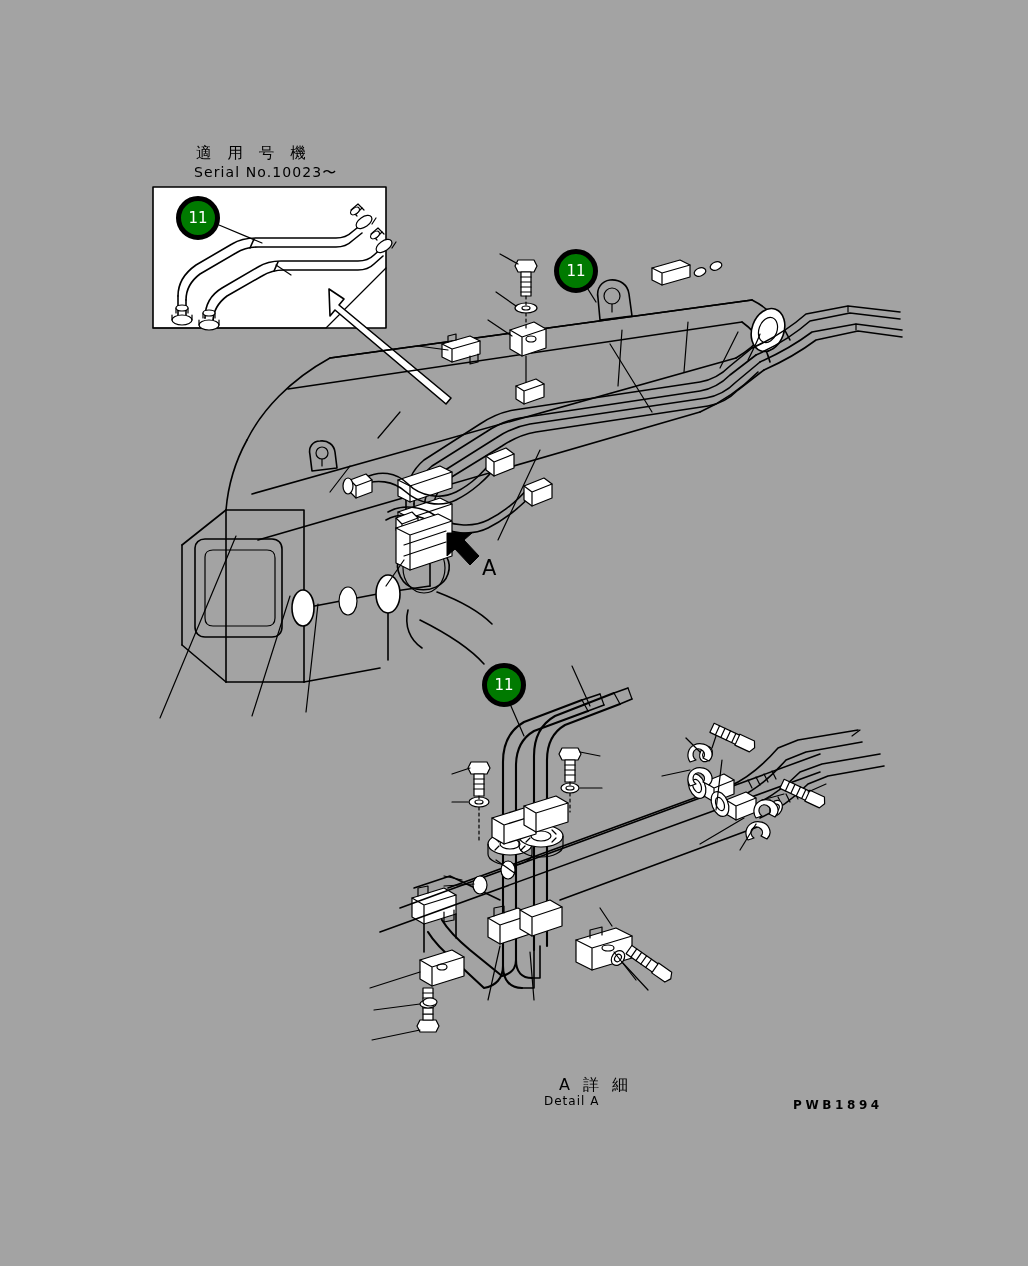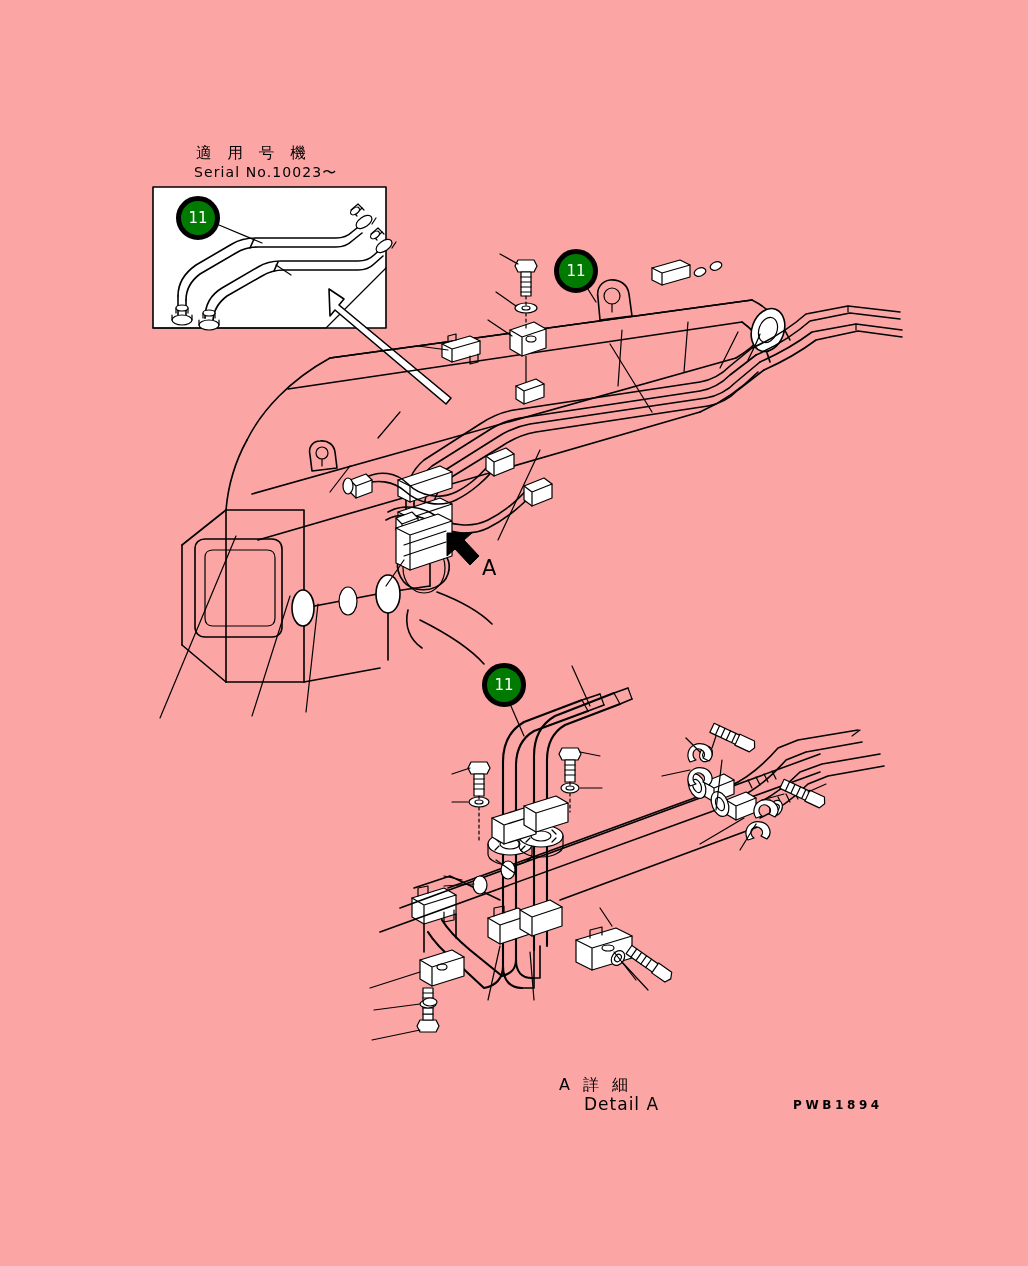--- a/index.html
+++ b/index.html
@@ -13,21 +13,21 @@
     height: 1266px;
     position: relative;
     font-family: "DejaVu Sans", sans-serif;
     overflow: hidden;
   }
   #sheet {
     position: absolute;
     left: 0; top: 0;
     width: 1028px;
     height: 1266px;
-    background: #fca5a5;
+    background: #a3a3a3;
   }
   svg.layer {
     position: absolute;
     left: 0; top: 0;
     width: 1028px;
     height: 1266px;
   }
   .ln  { fill: none; stroke: #000000; stroke-width: 1.6; stroke-linejoin: round; stroke-linecap: round; }
   .ln2 { fill: none; stroke: #000000; stroke-width: 2.1; stroke-linejoin: round; stroke-linecap: round; }
   .lnt { fill: none; stroke: #000000; stroke-width: 1.2; stroke-linejoin: round; stroke-linecap: round; }
@@ -52,22 +52,22 @@
     left: 194px; top: 164px;
     font-size: 14px;
     letter-spacing: 1.1px;
   }
   #detail-jp {
     left: 559px; top: 1075px;
     font-size: 16px;
     letter-spacing: 4px;
   }
   #detail-en {
-    left: 584px; top: 1094px;
-    font-size: 17px;
+    left: 544px; top: 1094px;
+    font-size: 12px;
     letter-spacing: 1px;
   }
   #drawing-no {
     left: 793px; top: 1098px;
     font-size: 12px;
     letter-spacing: 3.6px;
     font-weight: bold;
   }
   #section-letter {
     left: 482px; top: 556px;

